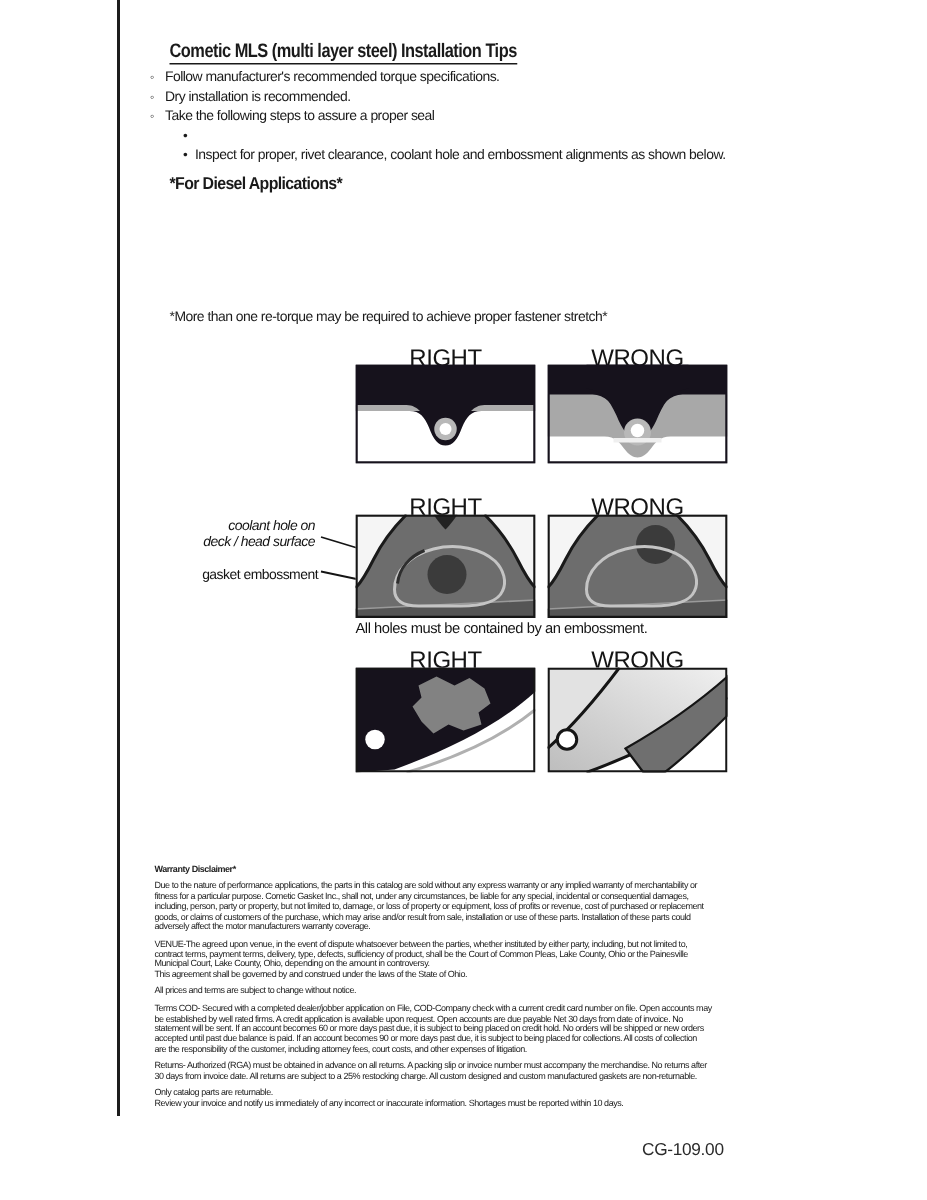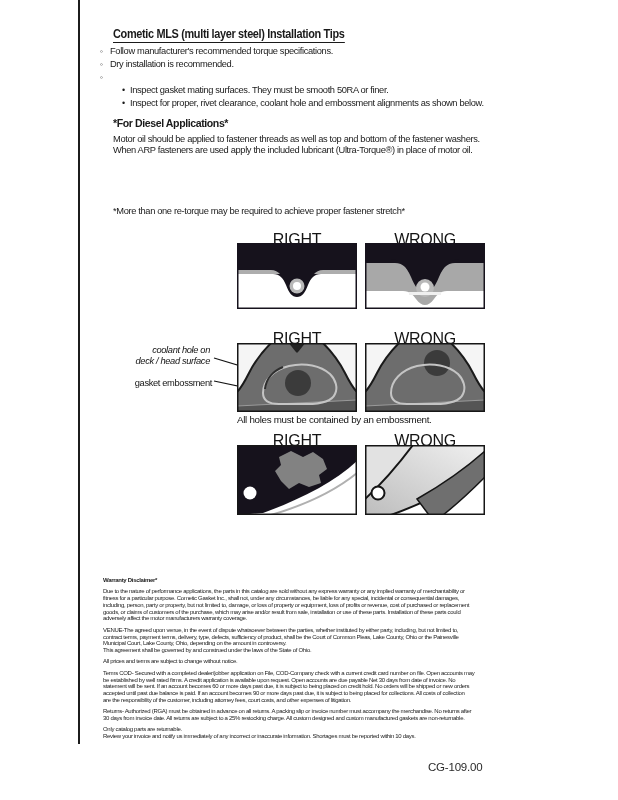--- a/index.html
+++ b/index.html
@@ -50,34 +50,32 @@
     <div class="b">
         <span class="m">◦</span>
         <span>Follow manufacturer's recommended torque specifications.</span>
       </div>
     <div class="b">
         <span class="m">◦</span>
         <span>Dry installation is recommended.</span>
       </div>
     <div class="b">
         <span class="m">◦</span>
+        <span>Take the following steps to assure a proper seal</span>
       </div>
     <div class="b sub">
         <span class="m2">•</span>
-        <span>Inspect gasket mating surfaces.  They must be smooth 50RA or finer.</span>
       </div>
     <div class="b sub">
         <span class="m2">•</span>
         <span>Inspect for proper, rivet clearance, coolant hole and embossment alignments as shown below.</span>
       </div>
   </div>
 
   <h2 class="diesel-h">*For Diesel Applications*</h2>
-  <p class="body p1">Motor oil should be applied to fastener threads as well as top and bottom of the fastener washers.
-When ARP fasteners are used apply the included lubricant (Ultra-Torque®) in place of motor oil.</p>
   <p class="body p3">*More than one re-torque may be required to achieve proper fastener stretch*</p>
 
   <div class="rw" style="left:237px;top:231px;">RIGHT</div>
   <div class="rw" style="left:365px;top:231px;">WRONG</div>
 
   <div class="diag" style="left:237px;top:243px;">
     <svg width="120" height="66" viewBox="0 0 120 66">
       <rect x="0" y="0" width="120" height="66" fill="#16121c"></rect>
       <path d="M0,27 H34 C38,27 41,29 43,31 L0,31 Z" fill="#adadad"></path>
       <path d="M77,31 C79,29 82,27 86,27 H120 V31 Z" fill="#adadad"></path>

